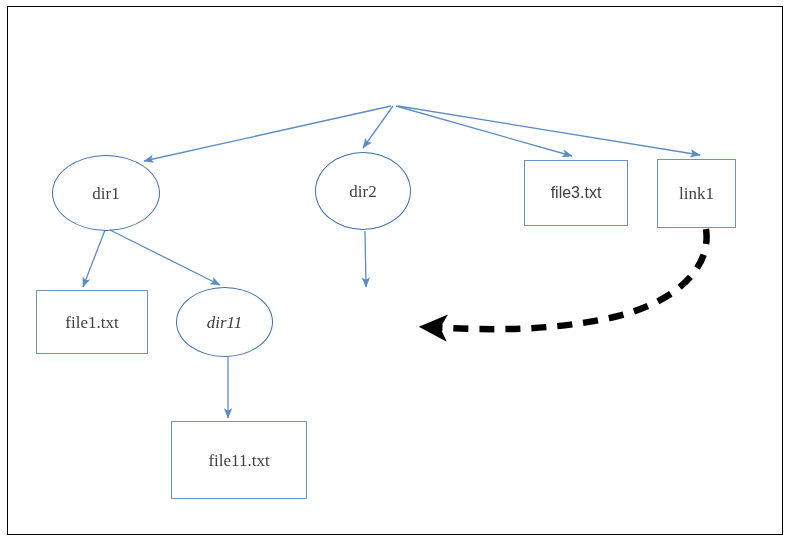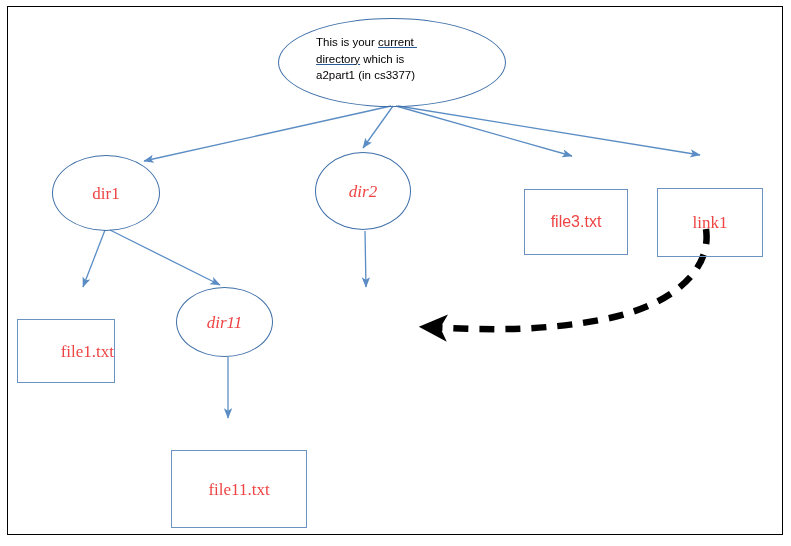--- a/index.html
+++ b/index.html
@@ -43,26 +43,25 @@
     justify-content: center;
   }
   .ellipse-node {
     border: 1.6px solid #3f6fa8;
     border-radius: 50%;
     background: transparent;
   }
   .rect-node {
     border: 1.5px solid #6b92c0;
     background: transparent;
-    margin-top: 29px;
   }
   .node-label {
     font-family: "Liberation Serif", "DejaVu Serif", serif;
     font-size: 17px;
-    color: #ef4444;
+    color: #404040;
     line-height: 1;
     white-space: nowrap;
   }
   .node-label.sans {
     font-family: "Liberation Sans", sans-serif;
     font-size: 16px;
   }
   #root-ellipse {
     left: 278px;
     top: 18px;
@@ -81,26 +80,26 @@
     line-height: 1.45;
     color: #000000;
     text-align: left;
   }
   #root-text .ul {
     text-decoration: underline;
     text-decoration-color: #2b5b96;
     color: #000000;
   }
   #node-dir1  { left: 52px;  top: 155px; width: 108px; height: 76px; }
-  #node-dir2  { left: 315px; top: 152px; width: 96px;  height: 78px; font-style: italic; }
+  #node-dir2  { left: 315px; top: 152px; width: 96px;  height: 78px; }
   #node-dir11 { left: 176px; top: 287px; width: 97px;  height: 70px; font-style: italic; }
 
   #node-file3 { left: 524px; top: 160px; width: 104px; height: 66px; }
-  #node-link1 { left: 657px; top: 159px; width: 106px;  height: 69px; }
-  #node-file1 { left: 17px;  top: 290px; width: 98px; height: 64px; justify-content: flex-end; }
+  #node-link1 { left: 657px; top: 159px; width: 79px;  height: 69px; }
+  #node-file1 { left: 36px;  top: 290px; width: 112px; height: 64px; }
   #node-file2 { left: 318px; top: 290px; width: 97px;  height: 66px; }
   #node-file11{ left: 171px; top: 421px; width: 136px; height: 78px; }
 </style>
 </head>
 <body>
 
 <div id="canvas">
 
   <div id="frame"></div>
 
@@ -123,25 +122,20 @@
       <line x1="105" y1="230" x2="83" y2="287"></line>
       <line x1="110" y1="230" x2="220" y2="285"></line>
 
       <line x1="365" y1="231" x2="366" y2="287"></line>
       <line x1="228" y1="357" x2="228" y2="418"></line>
     </g>
 
     <path d="M 706 229 C 712 270, 672 307, 600 320 C 530 333, 470 329, 424 327" stroke="#000000" stroke-width="6.5" fill="none" stroke-dasharray="15,11" stroke-linecap="butt" marker-end="url(#arrowThick)"></path>
   </svg>
 
-  <div class="node ellipse-node" id="root-ellipse">
-    <div id="root-text">
-      This is your <span class="ul">current&nbsp;<br>directory</span> which is<br>a2part1 (in cs3377)
-    </div>
-  </div>
 
   <div class="node ellipse-node" id="node-dir1">
     <span class="node-label">dir1</span>
   </div>
 
   <div class="node ellipse-node" id="node-dir2">
     <span class="node-label">dir2</span>
   </div>
 
   <div class="node ellipse-node" id="node-dir11">

